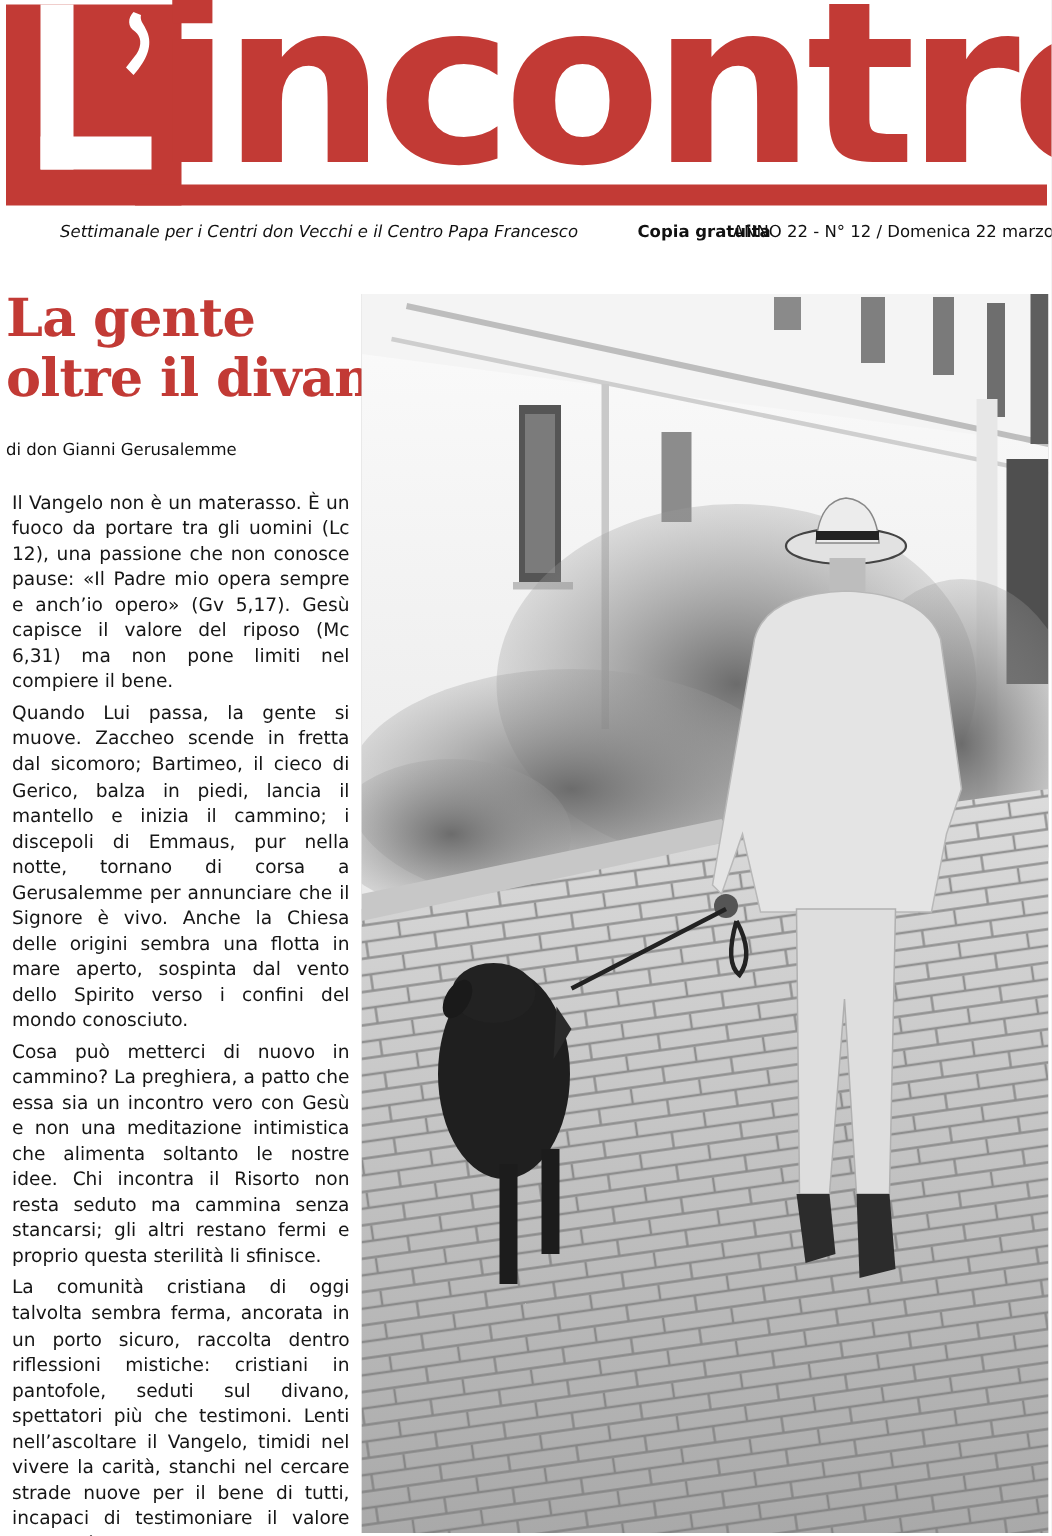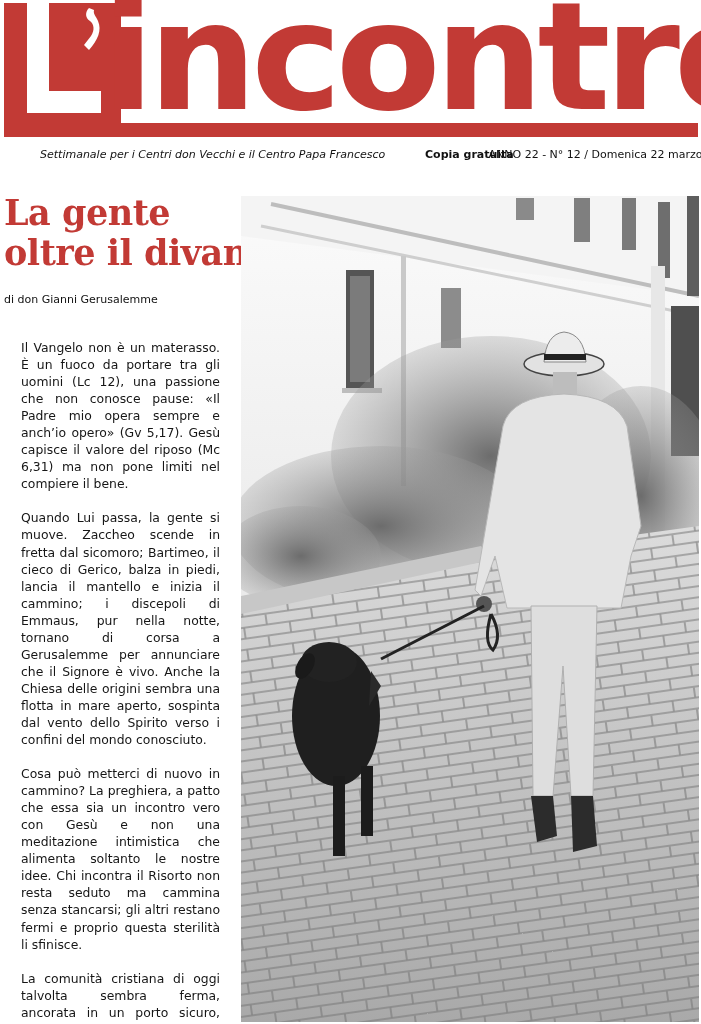--- a/index.html
+++ b/index.html
@@ -47,21 +47,21 @@
       font-size: 35px; line-height: 40px; letter-spacing: -0.5px;
     }
     .byline {
       position: absolute; left: 4px; top: 293px; font-size: 11px; color: #111;
     }
     .body-col {
       position: absolute; left: 4px; top: 322px; width: 233px;
       font-size: 12.4px; line-height: 17.05px; text-align: justify; color: #161616;
       hyphens: manual;
     }
-    .body-col p { margin: 17px; text-align: justify; text-align-last: left; }
+    .body-col p { margin: 4px; text-align: justify; text-align-last: left; }
 
     
     .photo {
       position: absolute; left: 241px; top: 196px; width: 458px; height: 826px;
       overflow: hidden; background: #cfcfcf;
     }
     .photo svg { display: block; width: 100%; height: 100%; }
   </style>
 </head>
 <body style="--brand:#c23a35;">

